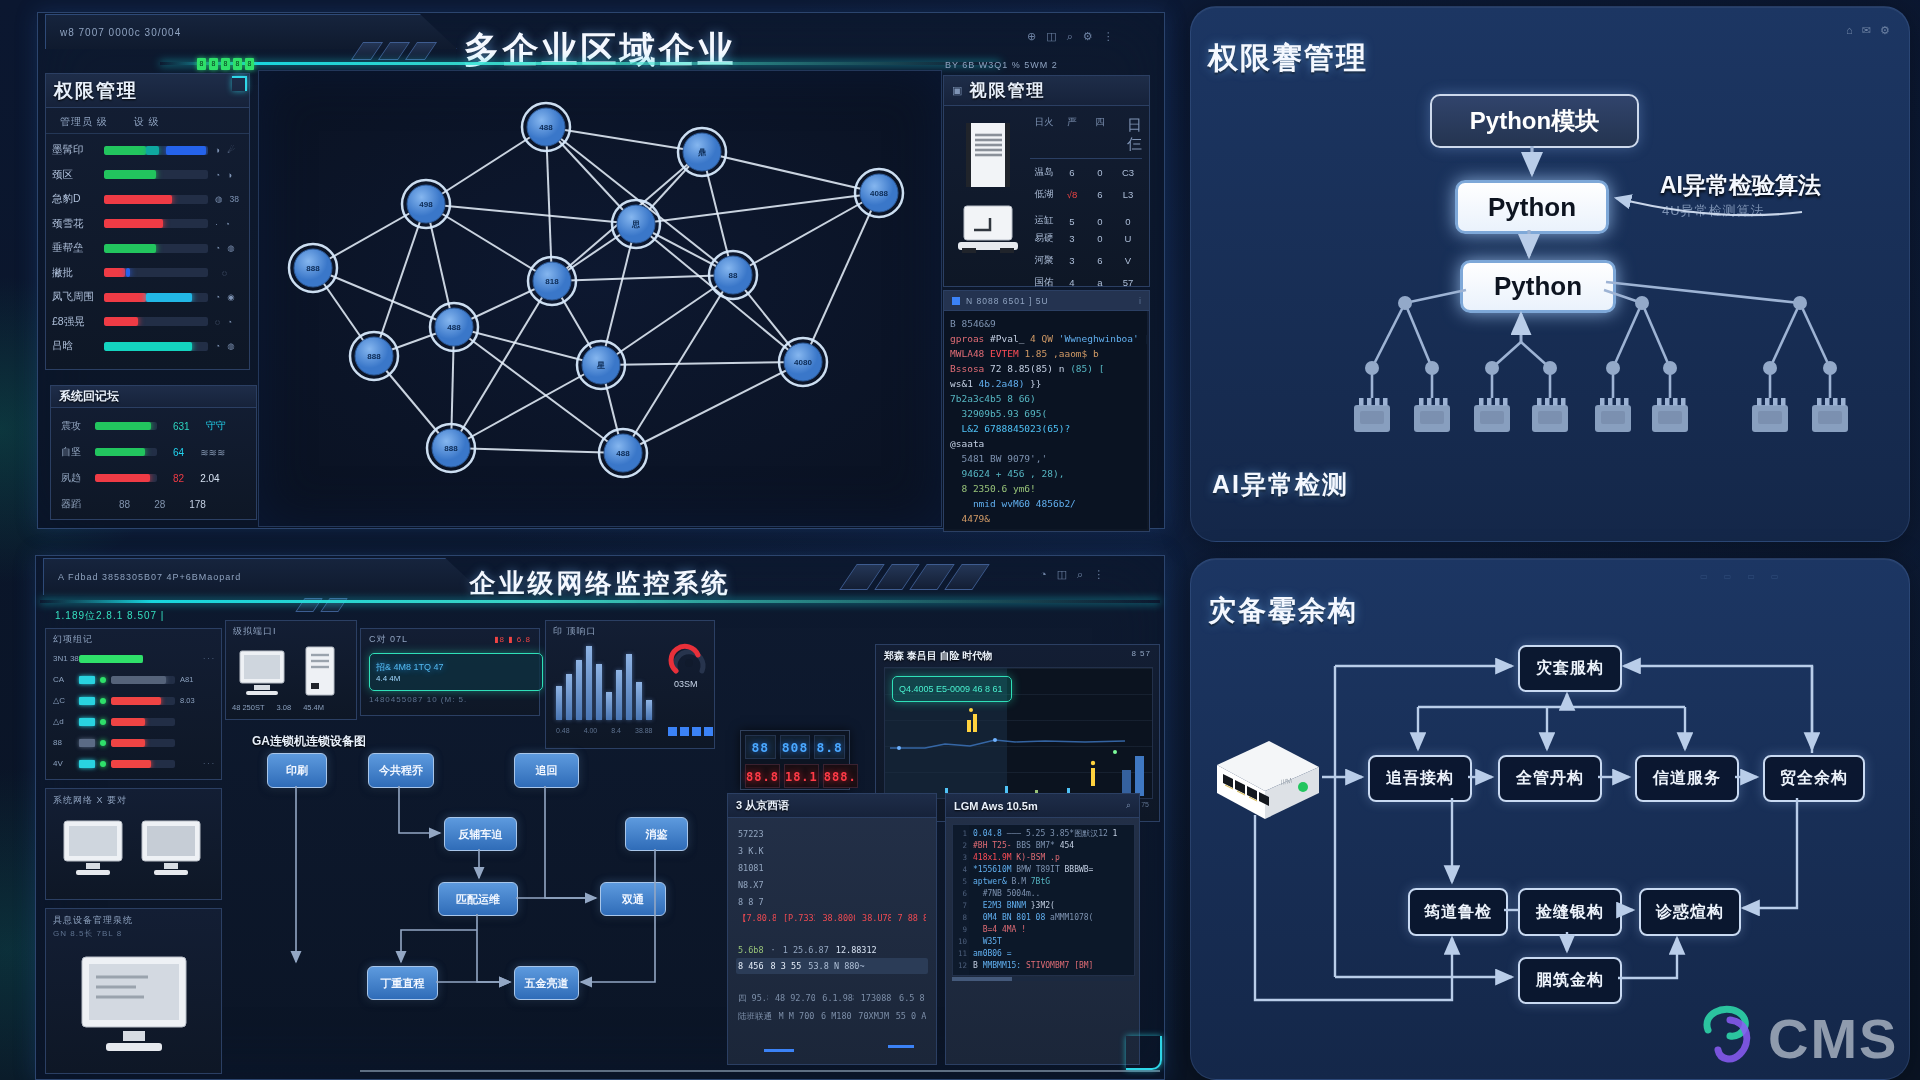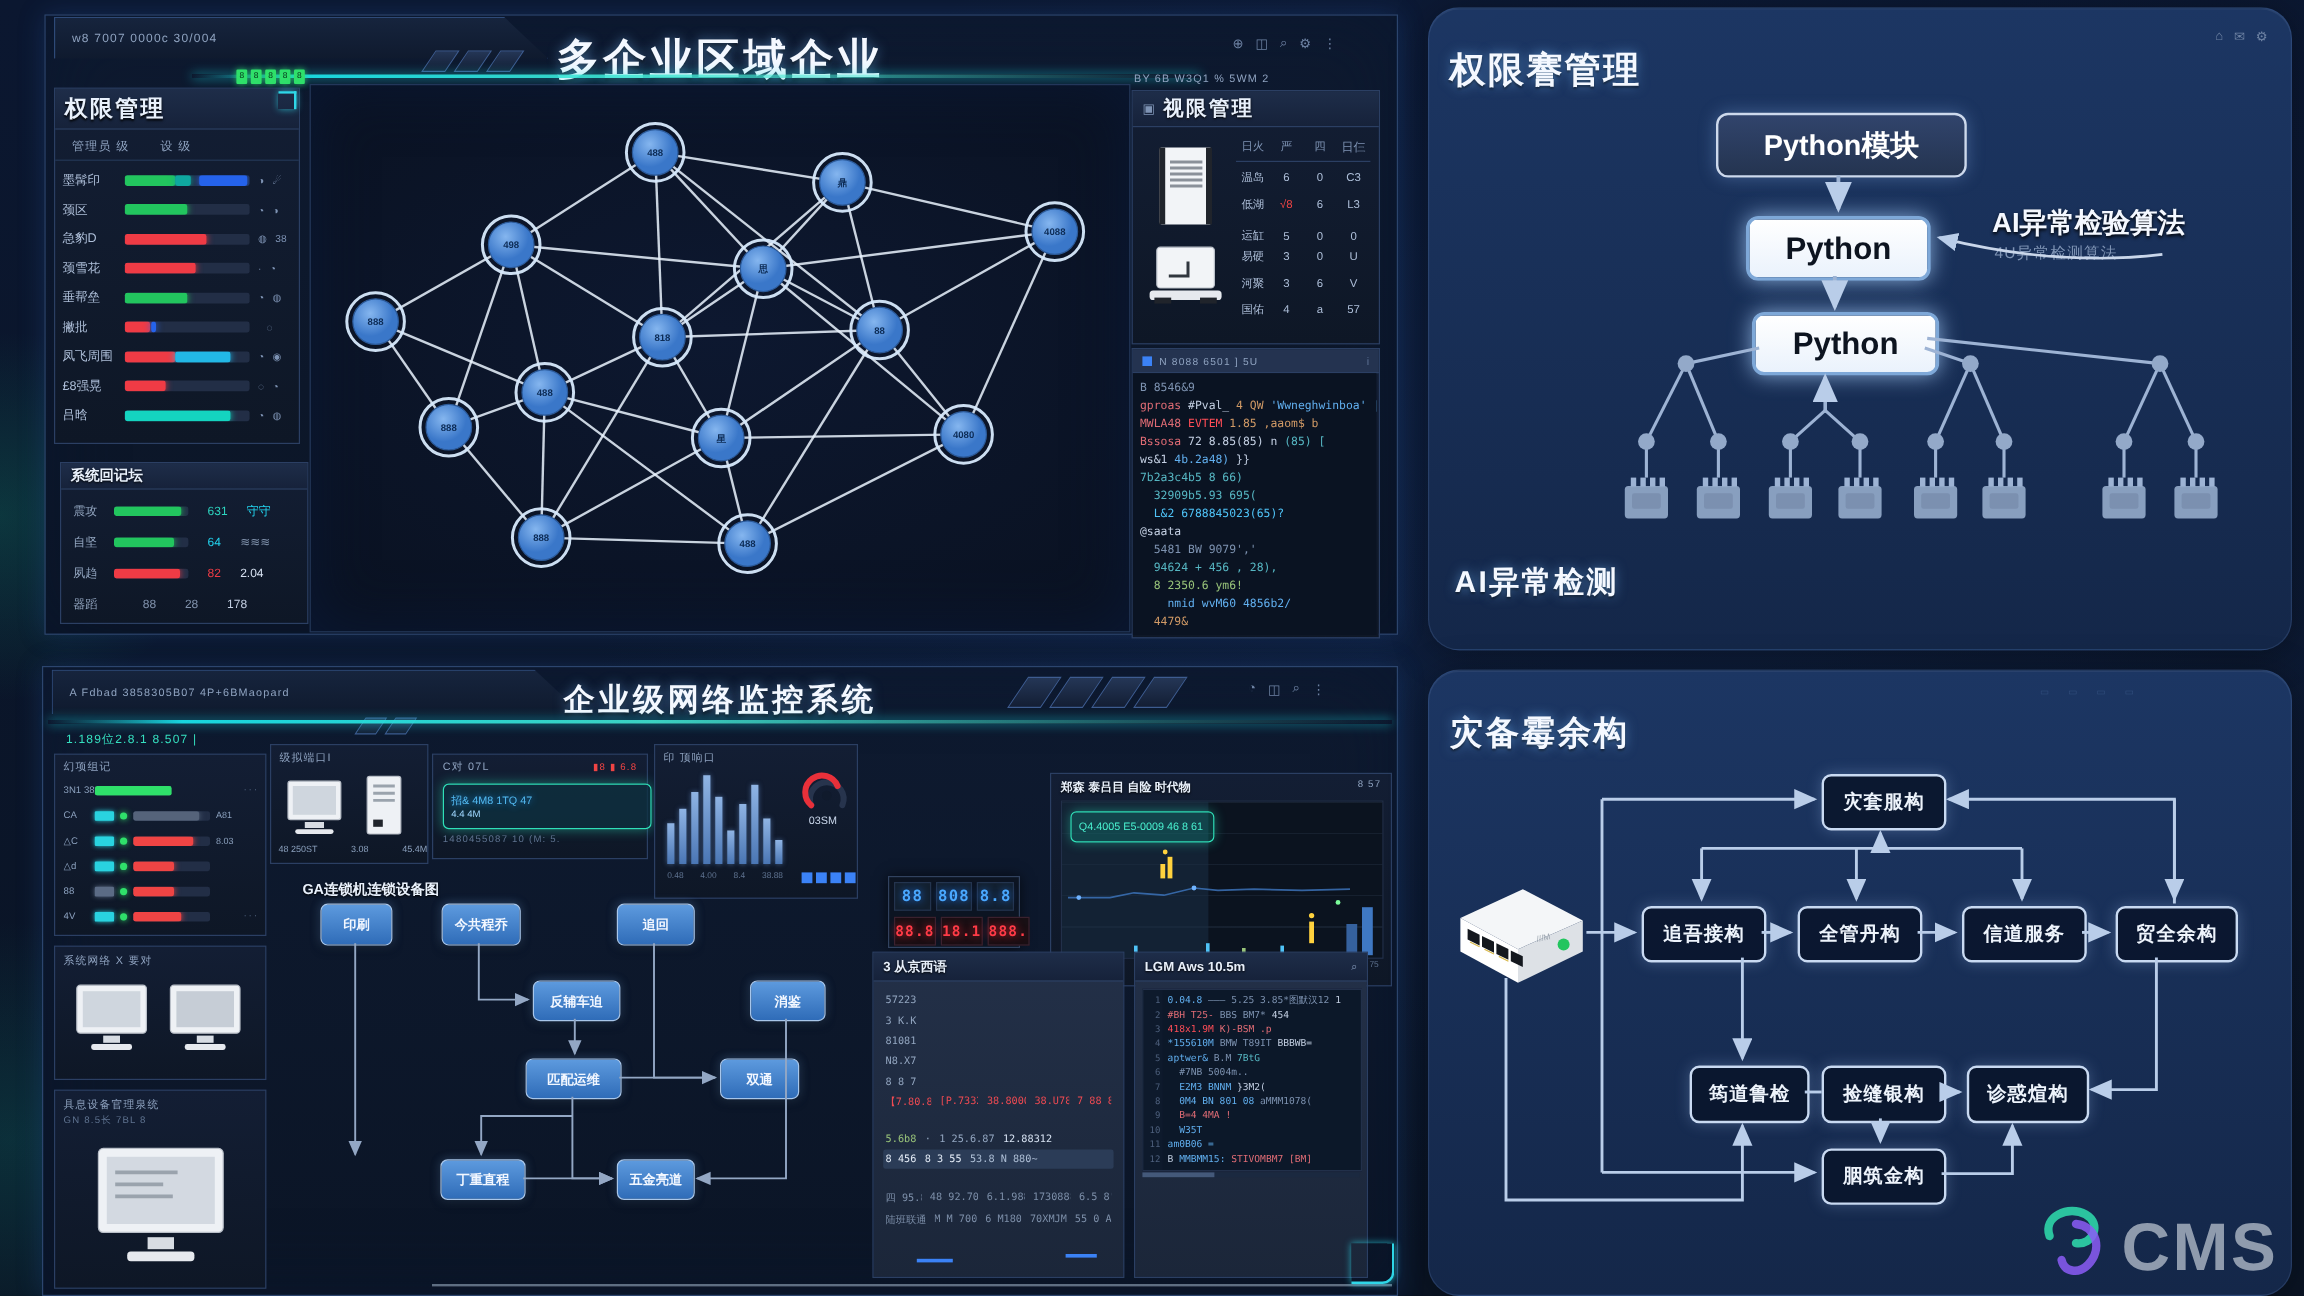--- a/index.html
+++ b/index.html
@@ -316,21 +316,21 @@
     <path d="M18 26 h16 v-12" fill="none" stroke="#30363e" stroke-width="2.5"></path>
     <rect x="2" y="38" width="60" height="8" rx="3" fill="#e6e9ee"></rect>
     <rect x="6" y="44" width="14" height="5" fill="#20242b"></rect>
       <rect x="44" y="44" width="14" height="5" fill="#20242b"></rect>
   </svg>
   <div id="perm-table" class="abs" style="left:86px;top:40px;width:112px;">
       <div style="display: flex; border-bottom: 1px solid rgb(43, 63, 99); padding-bottom: 4px; margin-bottom: 2px;">
         <span style="flex: 1 1 0%; font-size: 9.5px; color: rgb(126, 147, 180); text-align: center;">日火</span>
         <span style="flex: 1 1 0%; font-size: 9.5px; color: rgb(126, 147, 180); text-align: center;">严</span>
         <span style="flex: 1 1 0%; font-size: 9.5px; color: rgb(126, 147, 180); text-align: center;">四</span>
-        <span style="flex: 1 1 0%; font-size: 10px; color: rgb(126, 147, 180); text-align: center;">日仨</span>
+        <span style="flex: 1 1 0%; font-size: 15px; color: rgb(126, 147, 180); text-align: right;">日仨</span>
       </div>
       <div style="display: flex; height: 22px; align-items: center;">
         <span style="flex: 1 1 0%; font-size: 9.5px; text-align: center; color: rgb(174, 191, 217);">温岛</span>
         <span style="flex: 1 1 0%; font-size: 9.5px; text-align: center; color: rgb(174, 191, 217);">6</span>
         <span style="flex: 1 1 0%; font-size: 9.5px; text-align: center; color: rgb(174, 191, 217);">0</span>
         <span style="flex: 1 1 0%; font-size: 9.5px; text-align: center; color: rgb(174, 191, 217);">C3</span>
       </div>
       <div style="display: flex; height: 22px; align-items: center;">
         <span style="flex: 1 1 0%; font-size: 9.5px; text-align: center; color: rgb(174, 191, 217);">低湖</span>
         <span style="flex: 1 1 0%; font-size: 9.5px; text-align: center; color: rgb(239, 68, 68);">√8</span>
@@ -489,21 +489,21 @@
   </svg>
   <svg class="abs" style="left:72px;top:24px" width="44" height="56" viewBox="0 0 44 56">
     <rect x="8" y="2" width="28" height="48" rx="2" fill="#eef1f5" stroke="#b9bfc8"></rect>
     <g stroke="#9aa3ad" stroke-width="2.4">
         <line x1="13" y1="10" x2="31" y2="10"></line>
         <line x1="13" y1="16" x2="31" y2="16"></line>
         <line x1="13" y1="22" x2="31" y2="22"></line>
       </g>
     <rect x="13" y="38" width="8" height="6" fill="#20242b"></rect>
   </svg>
-  <div id="m1-labels" style="position:absolute;left:6px;top:82px;display:flex;gap:28px">
+  <div id="m1-labels" style="position:absolute;left:6px;top:82px;display:flex;gap:12px">
       <span style="font-size: 7.5px; color: rgb(139, 160, 189);">48 250ST</span>
       <span style="font-size: 7.5px; color: rgb(139, 160, 189);">3.08</span>
       <span style="font-size: 7.5px; color: rgb(139, 160, 189);">45.4M</span>
     </div>
 </div>
 
 <div class="abs panel" style="left:360px;top:628px;width:178px;height:86px;">
   <div style="display:flex;align-items:center;padding:4px 8px">
     <span class="tinytxt" style="font-size:9px">C对 07L</span>
     <span style="margin-left:auto;color:#ef4444;font-size:8px;letter-spacing:1px">▮8 ▮ 6.8</span>

